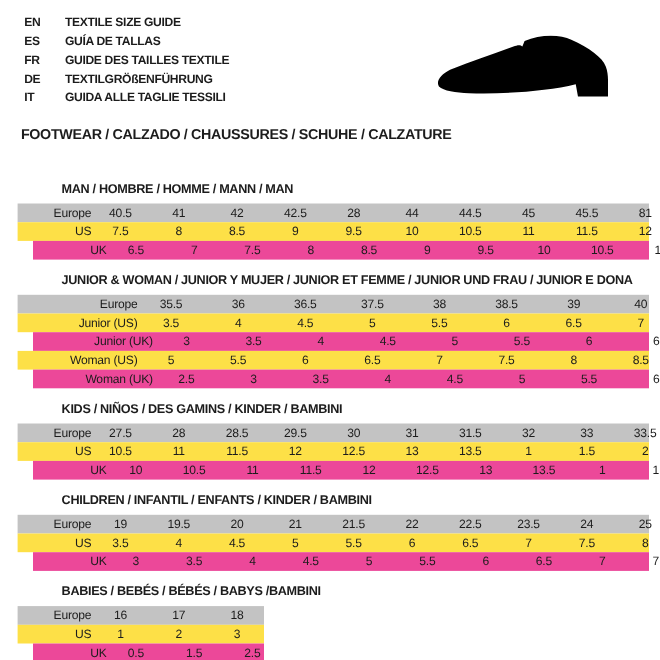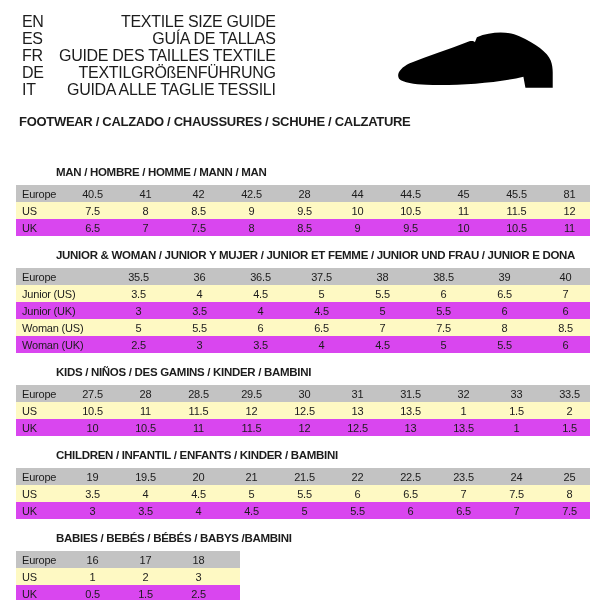--- a/index.html
+++ b/index.html
@@ -5,21 +5,21 @@
   html,body{margin:0;padding:0;background:#ffffff;}
   body{
     width:600px;height:600px;overflow:hidden;position:relative;
     font-family:"Liberation Sans","DejaVu Sans",sans-serif;
     color:#1c1c1c;-webkit-font-smoothing:antialiased;
   }
   .doc{position:relative;width:600px;height:600px;}
 
   
   .lang-block{position:absolute;top:13px;left:22px;}
-  .lang-row{display:flex;line-height:17px;font-size:16px;font-weight:400;letter-spacing:-0.3px;justify-content:space-between;}
+  .lang-row{display:flex;line-height:17px;font-size:11px;font-weight:700;letter-spacing:-0.3px;}
   .lang-code{width:37px;flex:0 0 37px;}
   .lang-label{white-space:nowrap;}
 
   .category-line{
     position:absolute;top:114px;left:19px;
     font-size:13px;font-weight:700;letter-spacing:-0.3px;white-space:nowrap;text-align:right;
   }
 
   
   .shoe{position:absolute;top:32px;right:22px;width:182px;height:63px;}
@@ -28,24 +28,24 @@
   
   .tables{position:absolute;top:166px;left:16px;width:574px;}
   .sect{margin-bottom:13px;}
   .sect-title{
     font-size:11.5px;font-weight:700;letter-spacing:-0.3px;
     margin:0 0 7px 5px;white-space:nowrap;padding-left:35px;
   }
   .tbl{width:574px;}
   .trow{display:flex;height:17px;align-items:center;font-size:11px;letter-spacing:-0.2px;}
   .trow.hdr{background:#c3c3c3;}
-  .trow.w{background:#fef9c3;}
-  .trow.lt{background:#d946ef;}
+  .trow.w{background:#fde047;}
+  .trow.lt{background:#ec4899;margin-left:14px;}
   .cell{overflow:hidden;white-space:nowrap;}
-  .cell.label{width:44px;flex:0 0 44px;padding-left:6px;text-align:left;}
+  .cell.label{width:44px;flex:0 0 44px;padding-left:23px;text-align:right;}
   .cell.val{width:53px;flex:0 0 53px;text-align:center;}
   .t-junior .cell.label{width:86px;flex:0 0 86px;}
   .t-junior .cell.val{width:61px;flex:0 0 61px;}
   .t-babies{width:224px;}
 </style>
 </head>
 <body>
 
 <div class="doc">
 

